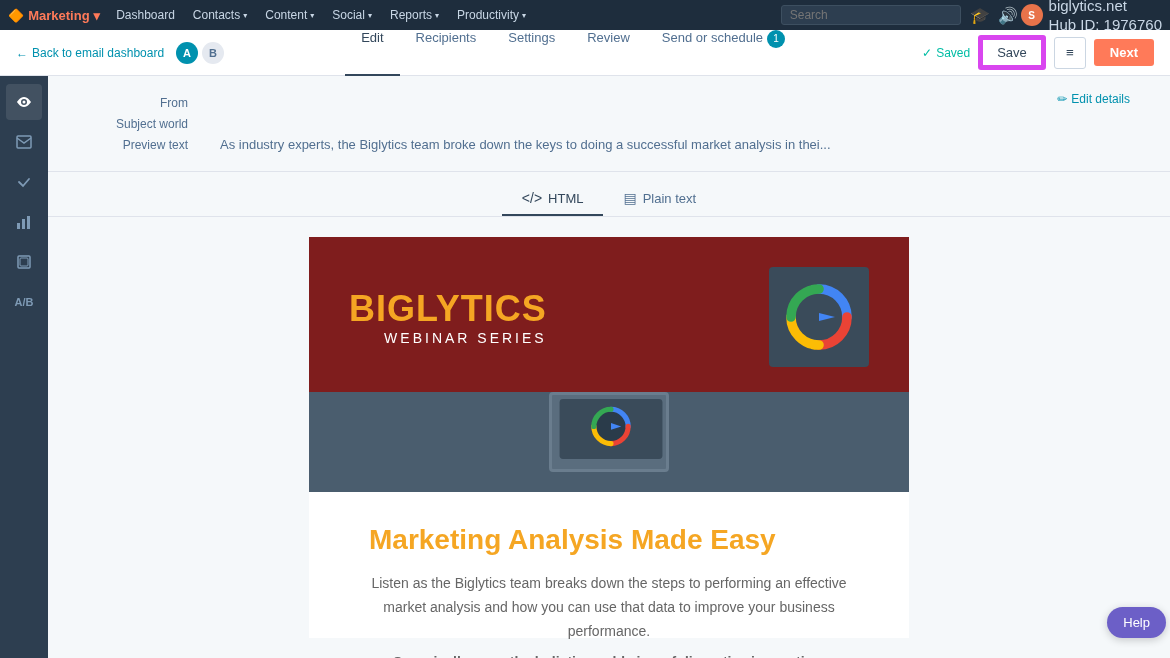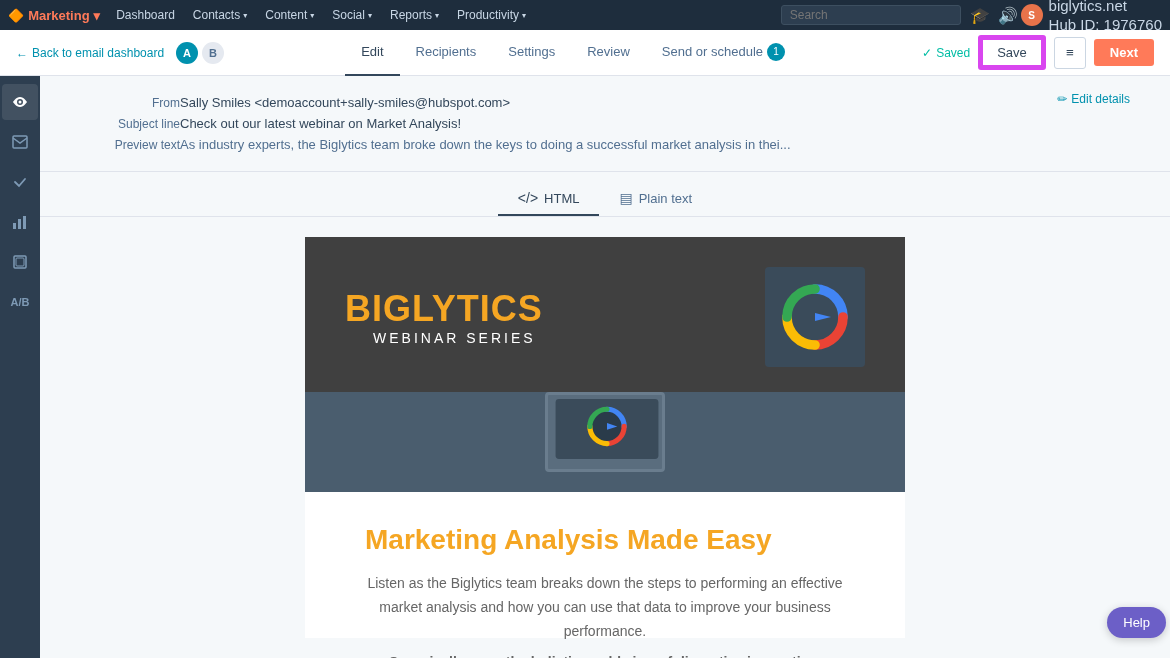--- a/index.html
+++ b/index.html
@@ -23,59 +23,59 @@
     .toolbar {
       display: flex; align-items: center; background: #fff; border-bottom: 1px solid #dfe3eb; height: 46px; padding: 0 16px; gap: 8px;
     }
     .back-link { color: #0091ae; font-size: 12px; display: flex; align-items: center; gap: 4px; cursor: pointer; white-space: nowrap; }
     .ab-badges { display: flex; gap: 4px; margin-left: 4px; }
     .ab-badge { width: 22px; height: 22px; border-radius: 50%; display: flex; align-items: center; justify-content: center; font-size: 11px; font-weight: 600; }
     .ab-badge-a { background: #0091ae; color: white; }
     .ab-badge-b { background: #e5e9f0; color: #516f90; }
     .toolbar-spacer { flex: 1; }
     .tab-group { display: flex; align-items: center; gap: 0; }
-    .tab { padding: 0 16px; height: 46px; display: flex; align-items: center; font-size: 13px; color: #516f90; cursor: pointer; border-bottom: 2px solid transparent; position: relative; }
+    .tab { padding: 0 16px; height: 46px; display: flex; align-items: flex-start; font-size: 13px; color: #516f90; cursor: pointer; border-bottom: 2px solid transparent; position: relative; }
     .tab.active { color: #33475b; border-bottom: 2px solid #33475b; font-weight: 500; }
     .tab-badge { background: #0091ae; color: white; border-radius: 50%; width: 18px; height: 18px; font-size: 10px; display: flex; align-items: center; justify-content: center; margin-left: 4px; }
     .saved-indicator { display: flex; align-items: center; gap: 4px; color: #00bda5; font-size: 12px; }
     .save-btn { background: white; border: 5px solid #d946ef; color: #33475b; padding: 5px 14px; border-radius: 3px; cursor: pointer; font-size: 13px; }
     .options-btn { background: white; border: 1px solid #cbd6e2; color: #33475b; width: 32px; height: 32px; border-radius: 3px; cursor: pointer; display: flex; align-items: center; justify-content: center; }
     .next-btn { background: #ff7a59; border: none; color: white; padding: 6px 16px; border-radius: 3px; cursor: pointer; font-size: 13px; font-weight: 600; }
 
     
     .main-layout { display: flex; height: calc(658px - 30px - 46px); }
 
     
-    .sidebar { width: 40px; background: #2d3e50; display: flex; flex-direction: column; align-items: center; padding: 8px 0; gap: 4px; }
+    .sidebar { width: 48px; background: #2d3e50; display: flex; flex-direction: column; align-items: center; padding: 8px 0; gap: 4px; }
     .sidebar-icon { width: 36px; height: 36px; display: flex; align-items: center; justify-content: center; color: #7e9ab5; border-radius: 4px; cursor: pointer; font-size: 16px; }
     .sidebar-icon:hover, .sidebar-icon.active { background: rgba(255,255,255,0.1); color: #fff; }
     .sidebar-icon.ab { font-size: 11px; font-weight: 700; color: #7e9ab5; }
 
     
     .content-area { flex: 1; display: flex; flex-direction: column; overflow: hidden; }
 
     
     .email-meta { background: #f5f8fa; border-bottom: 1px solid #dfe3eb; padding: 16px 40px; }
     .meta-row { display: flex; align-items: flex-start; padding: 3px 0; }
-    .meta-label { color: #516f90; font-size: 12px; width: 100px; text-align: right; margin-right: 0; padding-top: 1px; flex-shrink: 0; }
+    .meta-label { color: #516f90; font-size: 12px; width: 100px; text-align: right; margin-right: 32px; padding-top: 1px; flex-shrink: 0; }
     .meta-value { color: #33475b; font-size: 13px; flex: 1; }
     .meta-value.preview { color: #516f90; }
     .edit-details { color: #0091ae; font-size: 12px; display: flex; align-items: center; gap: 4px; cursor: pointer; margin-left: auto; }
     .meta-header { display: flex; align-items: flex-start; }
 
     
     .view-tabs { display: flex; justify-content: center; align-items: center; gap: 0; background: #f5f8fa; padding: 10px 0 0 0; border-bottom: 1px solid #dfe3eb; }
     .view-tab { display: flex; align-items: center; gap: 6px; padding: 8px 20px; color: #516f90; cursor: pointer; border-bottom: 2px solid transparent; font-size: 13px; }
     .view-tab.active { color: #33475b; border-bottom: 2px solid #33475b; }
     .view-tab-icon { font-size: 14px; }
 
     
     .email-preview-wrapper { flex: 1; overflow-y: auto; background: #f5f8fa; display: flex; justify-content: center; padding: 20px 0; }
     .email-preview { width: 600px; background: white; }
-    .email-header-img { width: 100%; background: #404040; display: flex; align-items: center; justify-content: space-between; padding: 30px 40px; }
+    .email-header-img { width: 100%; background: #7f1d1d; display: flex; align-items: center; justify-content: space-between; padding: 30px 40px; text-align: right; }
     .email-brand-text { }
     .email-brand-name { color: #f5a623; font-size: 36px; font-weight: 900; letter-spacing: 1px; }
     .email-brand-sub { color: white; font-size: 14px; letter-spacing: 3px; font-weight: 300; margin-left: 28px; }
     .email-logo-circle { width: 100px; height: 100px; background: #3a4b5a; border-radius: 4px; display: flex; align-items: center; justify-content: center; }
     .email-title { text-align: left; padding: 32px 60px 16px; color: #f5a623; font-size: 28px; font-weight: 600; }
     .email-body { text-align: center; padding: 0 60px 24px; color: #666; font-size: 14px; line-height: 1.7; }
 
     
     .help-btn { position: fixed; bottom: 20px; right: 4px; background: #6c5fc7; color: white; border-radius: 20px; padding: 8px 16px; font-size: 13px; cursor: pointer; box-shadow: 0 2px 8px rgba(0,0,0,0.2); }
 
@@ -203,25 +203,23 @@
     <div class="sidebar-icon ab">A/B</div>
   </div>
 
   <div class="content-area">
 
     <div class="email-meta">
       <div class="meta-header">
         <div style="flex:1;">
           <div class="meta-row">
             <div class="meta-label">From</div>
-            <div class="meta-value">Sally Smiles &lt;demoaccount+sally-smiles@hubspot.com&gt;</div>
           </div>
           <div class="meta-row">
-            <div class="meta-label">Subject line</div>
-            <div class="meta-value">Check out our latest webinar on Market Analysis!</div>
+            <div class="meta-label">Subject world</div>
           </div>
           <div class="meta-row">
             <div class="meta-label">Preview text</div>
             <div class="meta-value preview">As industry experts, the Biglytics team broke down the keys to doing a successful market analysis in thei...</div>
           </div>
         </div>
         <div class="edit-details">
           <span>✏</span>
           <span>Edit details</span>
         </div>

